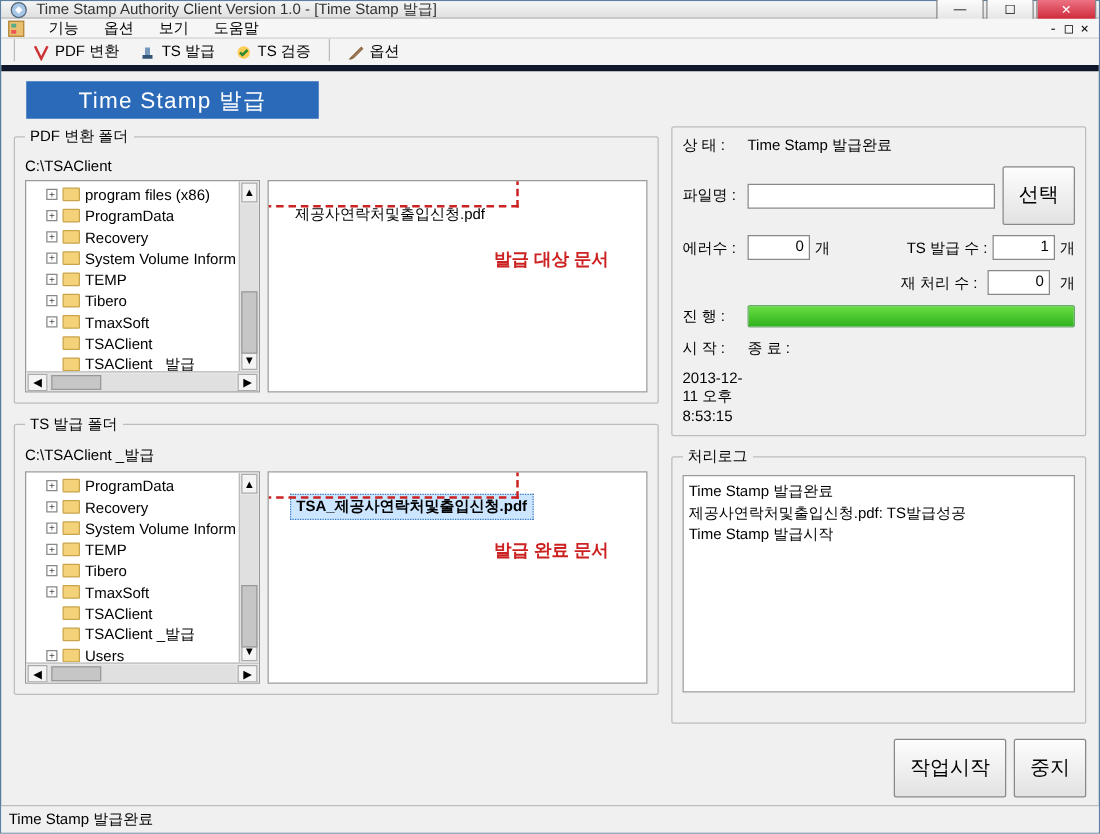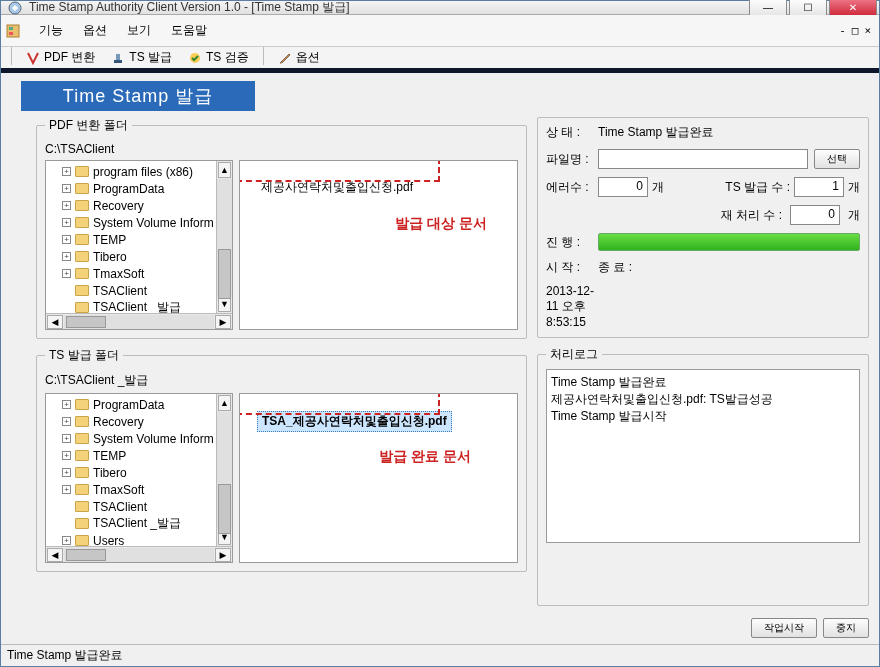--- a/index.html
+++ b/index.html
@@ -43,21 +43,21 @@
     width: 38px; height: 20px;
     border: 1px solid #8a8a8a;
     margin-right: 2px;
     display: flex; align-items: center; justify-content: center;
     background: linear-gradient(to bottom, #fdfdfd, #e3e3e3);
     font-size: 10px;
     border-radius: 2px;
   }
   .win-close { background: linear-gradient(to bottom, #e78, #c23); color: #fff; width: 48px; }
   .menubar {
-    height: 32px;
+    height: 16px;
     background: #f6f6f6;
     display: flex;
     align-items: center;
     padding-left: 4px;
     border-bottom: 1px solid #ccc;
   }
   .menu-icon {
     width: 16px; height: 16px; margin-right: 8px;
     display:inline-block;
   }
@@ -102,21 +102,20 @@
     padding: 0 10px 6px 10px;
     gap: 10px;
     min-height: 0;
   }
   .left-col {
     flex: 1;
     display: flex;
     flex-direction: column;
     gap: 8px;
     min-height: 0;
-    margin-left: 25px;
   }
   .right-col {
     width: 332px;
     display: flex;
     flex-direction: column;
     gap: 8px;
   }
   fieldset {
     border: 1px solid #bcbcbc;
     border-radius: 2px;
@@ -218,22 +217,22 @@
     font-size: 12px;
   }
   .status-label { text-align: justify; }
   .file-row { display:flex; gap:6px; align-items:center; }
   .file-input {
     flex:1; height:20px; border:1px solid #888; background:#fff;
   }
   .btn {
     border: 1px solid #888;
     background: linear-gradient(to bottom,#fdfdfd,#e2e2e2);
-    padding: 2px 12px;
-    font-size: 10px;
+    padding: 12px 12px;
+    font-size: 16px;
     border-radius: 2px;
     cursor: default;
   }
   .counts-row { display:flex; gap:8px; align-items:center; justify-content:flex-end;}
   .count-box {
     width: 50px; height: 20px; border:1px solid #888; background:#fff;
     text-align:right; padding: 1px 4px; display:inline-block; font-size:12px;
   }
   .progress-bar {
     flex:1; height:18px; border:1px solid #6a6;
@@ -472,21 +471,21 @@
               <div class="arrow">◀</div>
               <div class="track">
                   <div class="thumb"></div>
                 </div>
               <div class="arrow">▶</div>
             </div>
           </div>
           <div class="file-pane" style="position:relative">
             <span class="file-item sel">TSA_제공사연락처및출입신청.pdf</span>
             <div class="red-dash" style="left:-4px; top:-3px; width:204px; height:24px"></div>
-            <div class="annot" style="right:46px; top:54px">발급 완료 문서</div>
+            <div class="annot" style="right:30px; top:54px">발급 완료 문서</div>
           </div>
         </div>
       </fieldset>
 
     </div>
 
     <div class="right-col">
       <fieldset>
         <div class="status-grid">
           <span class="status-label">상 태 :</span>

